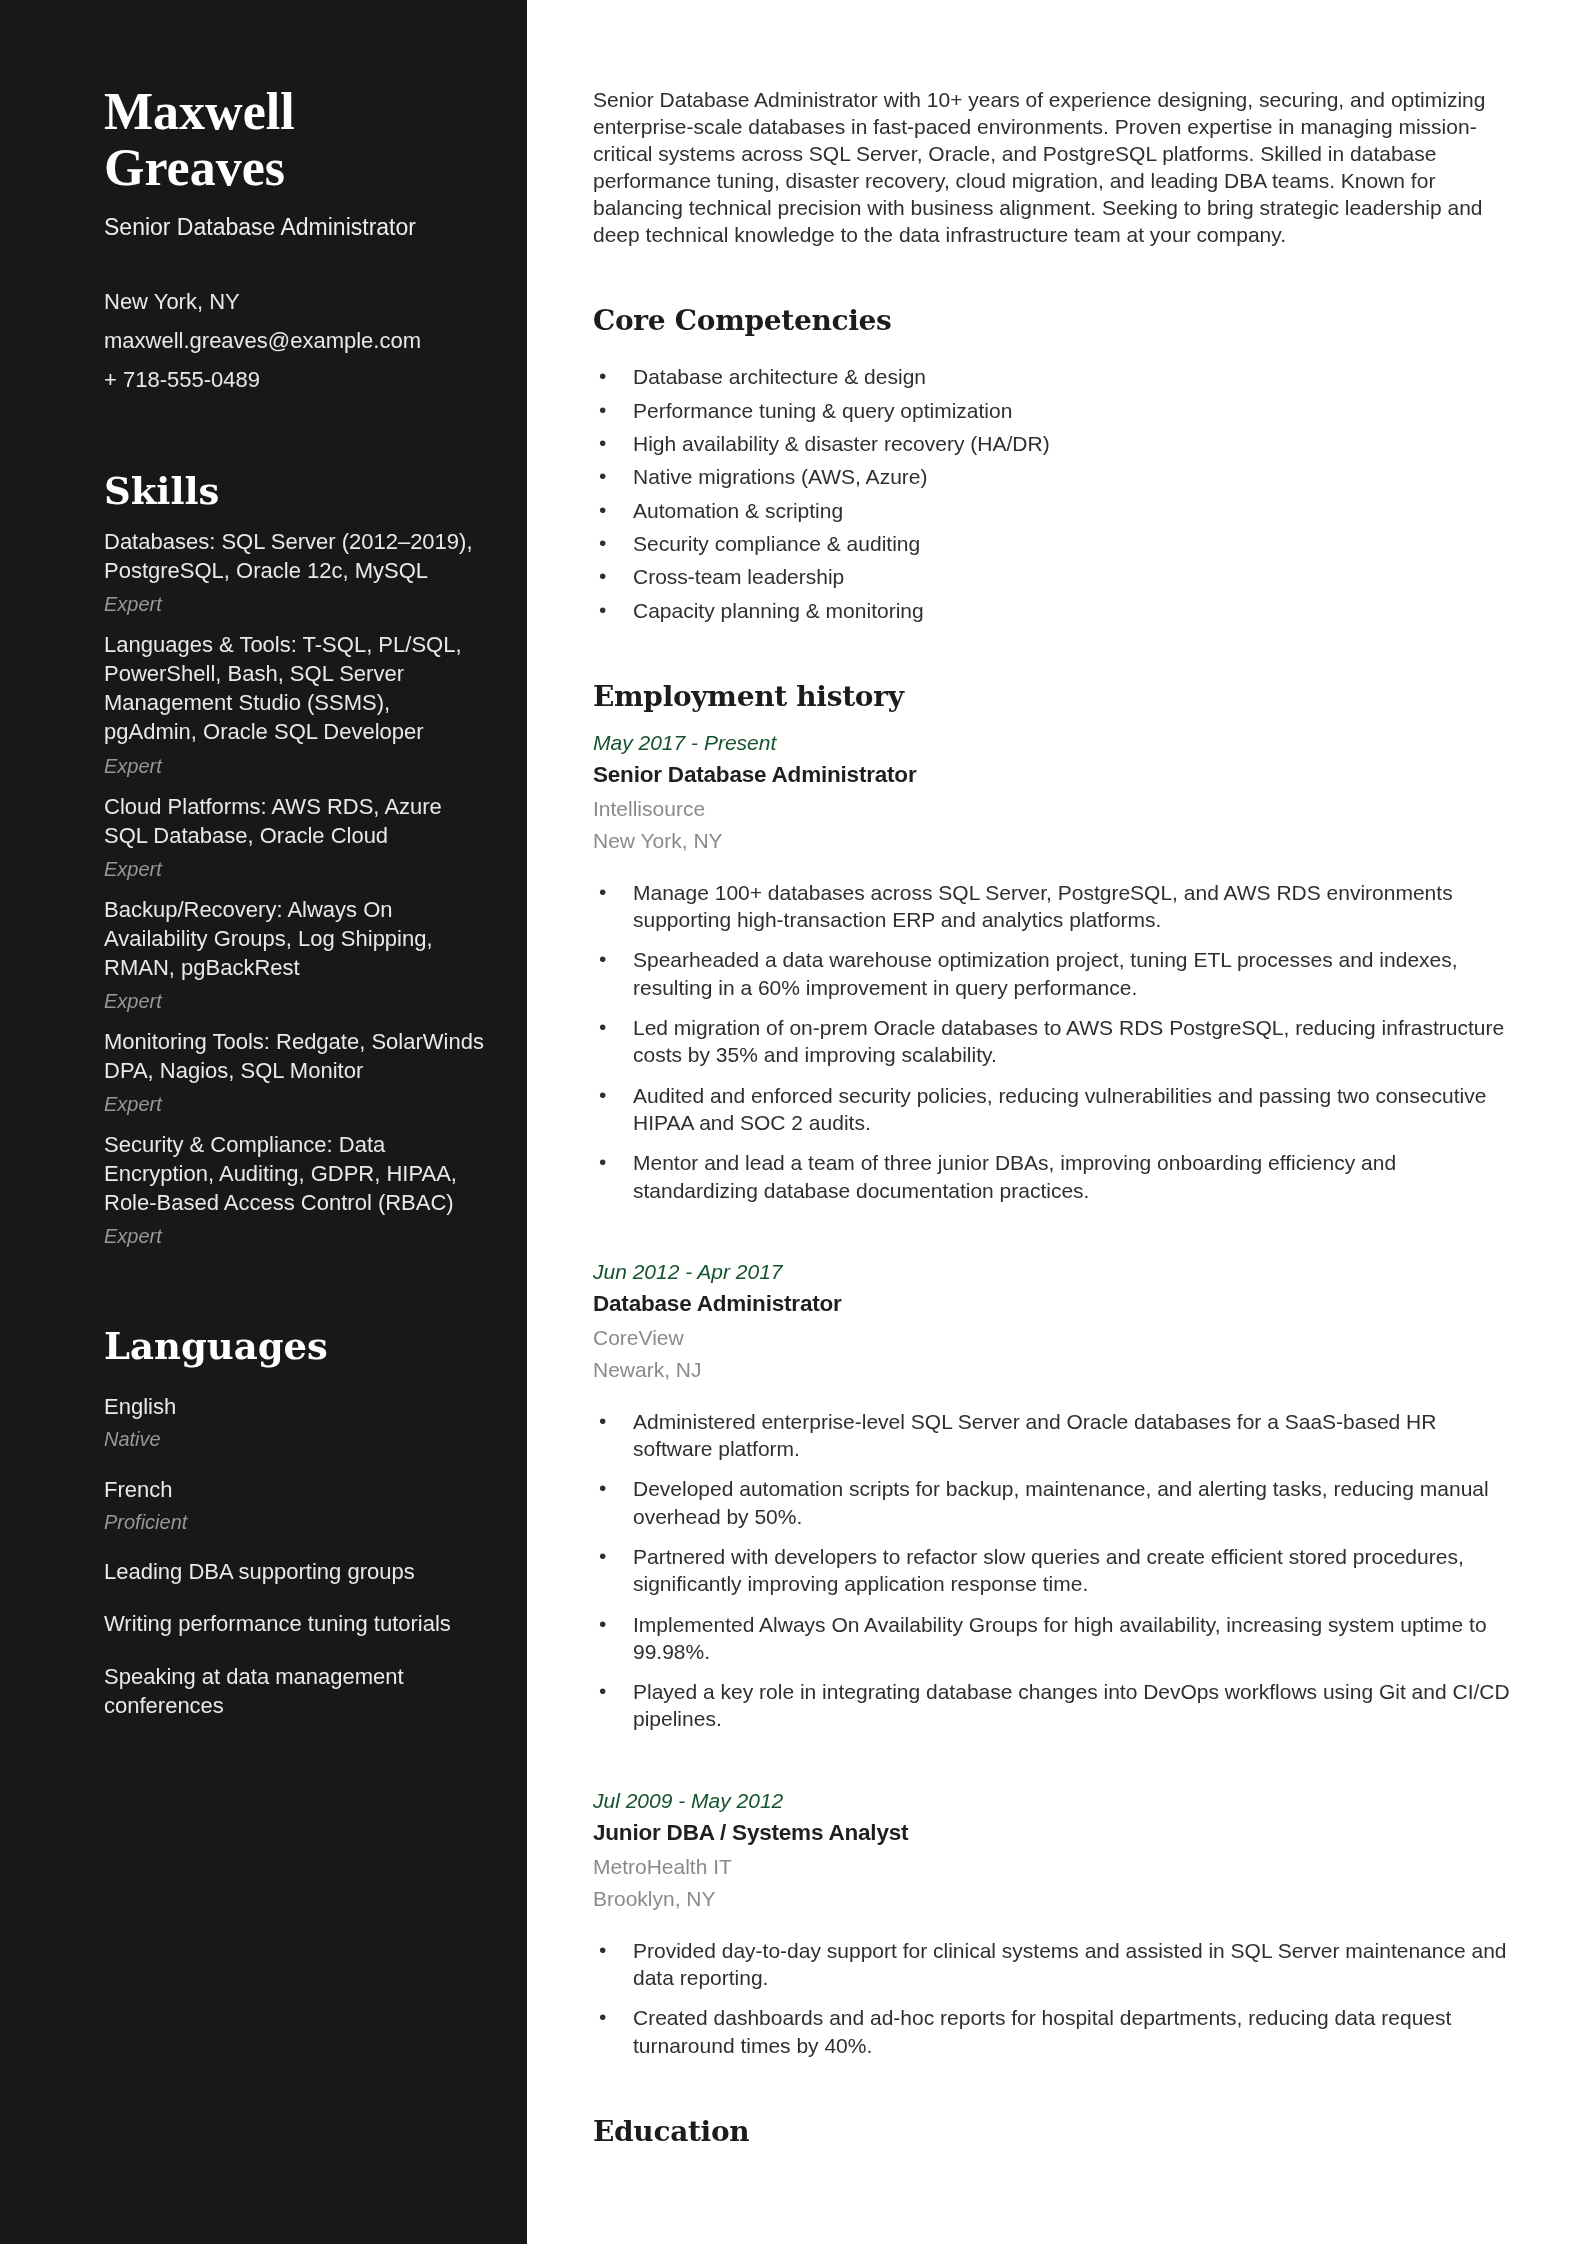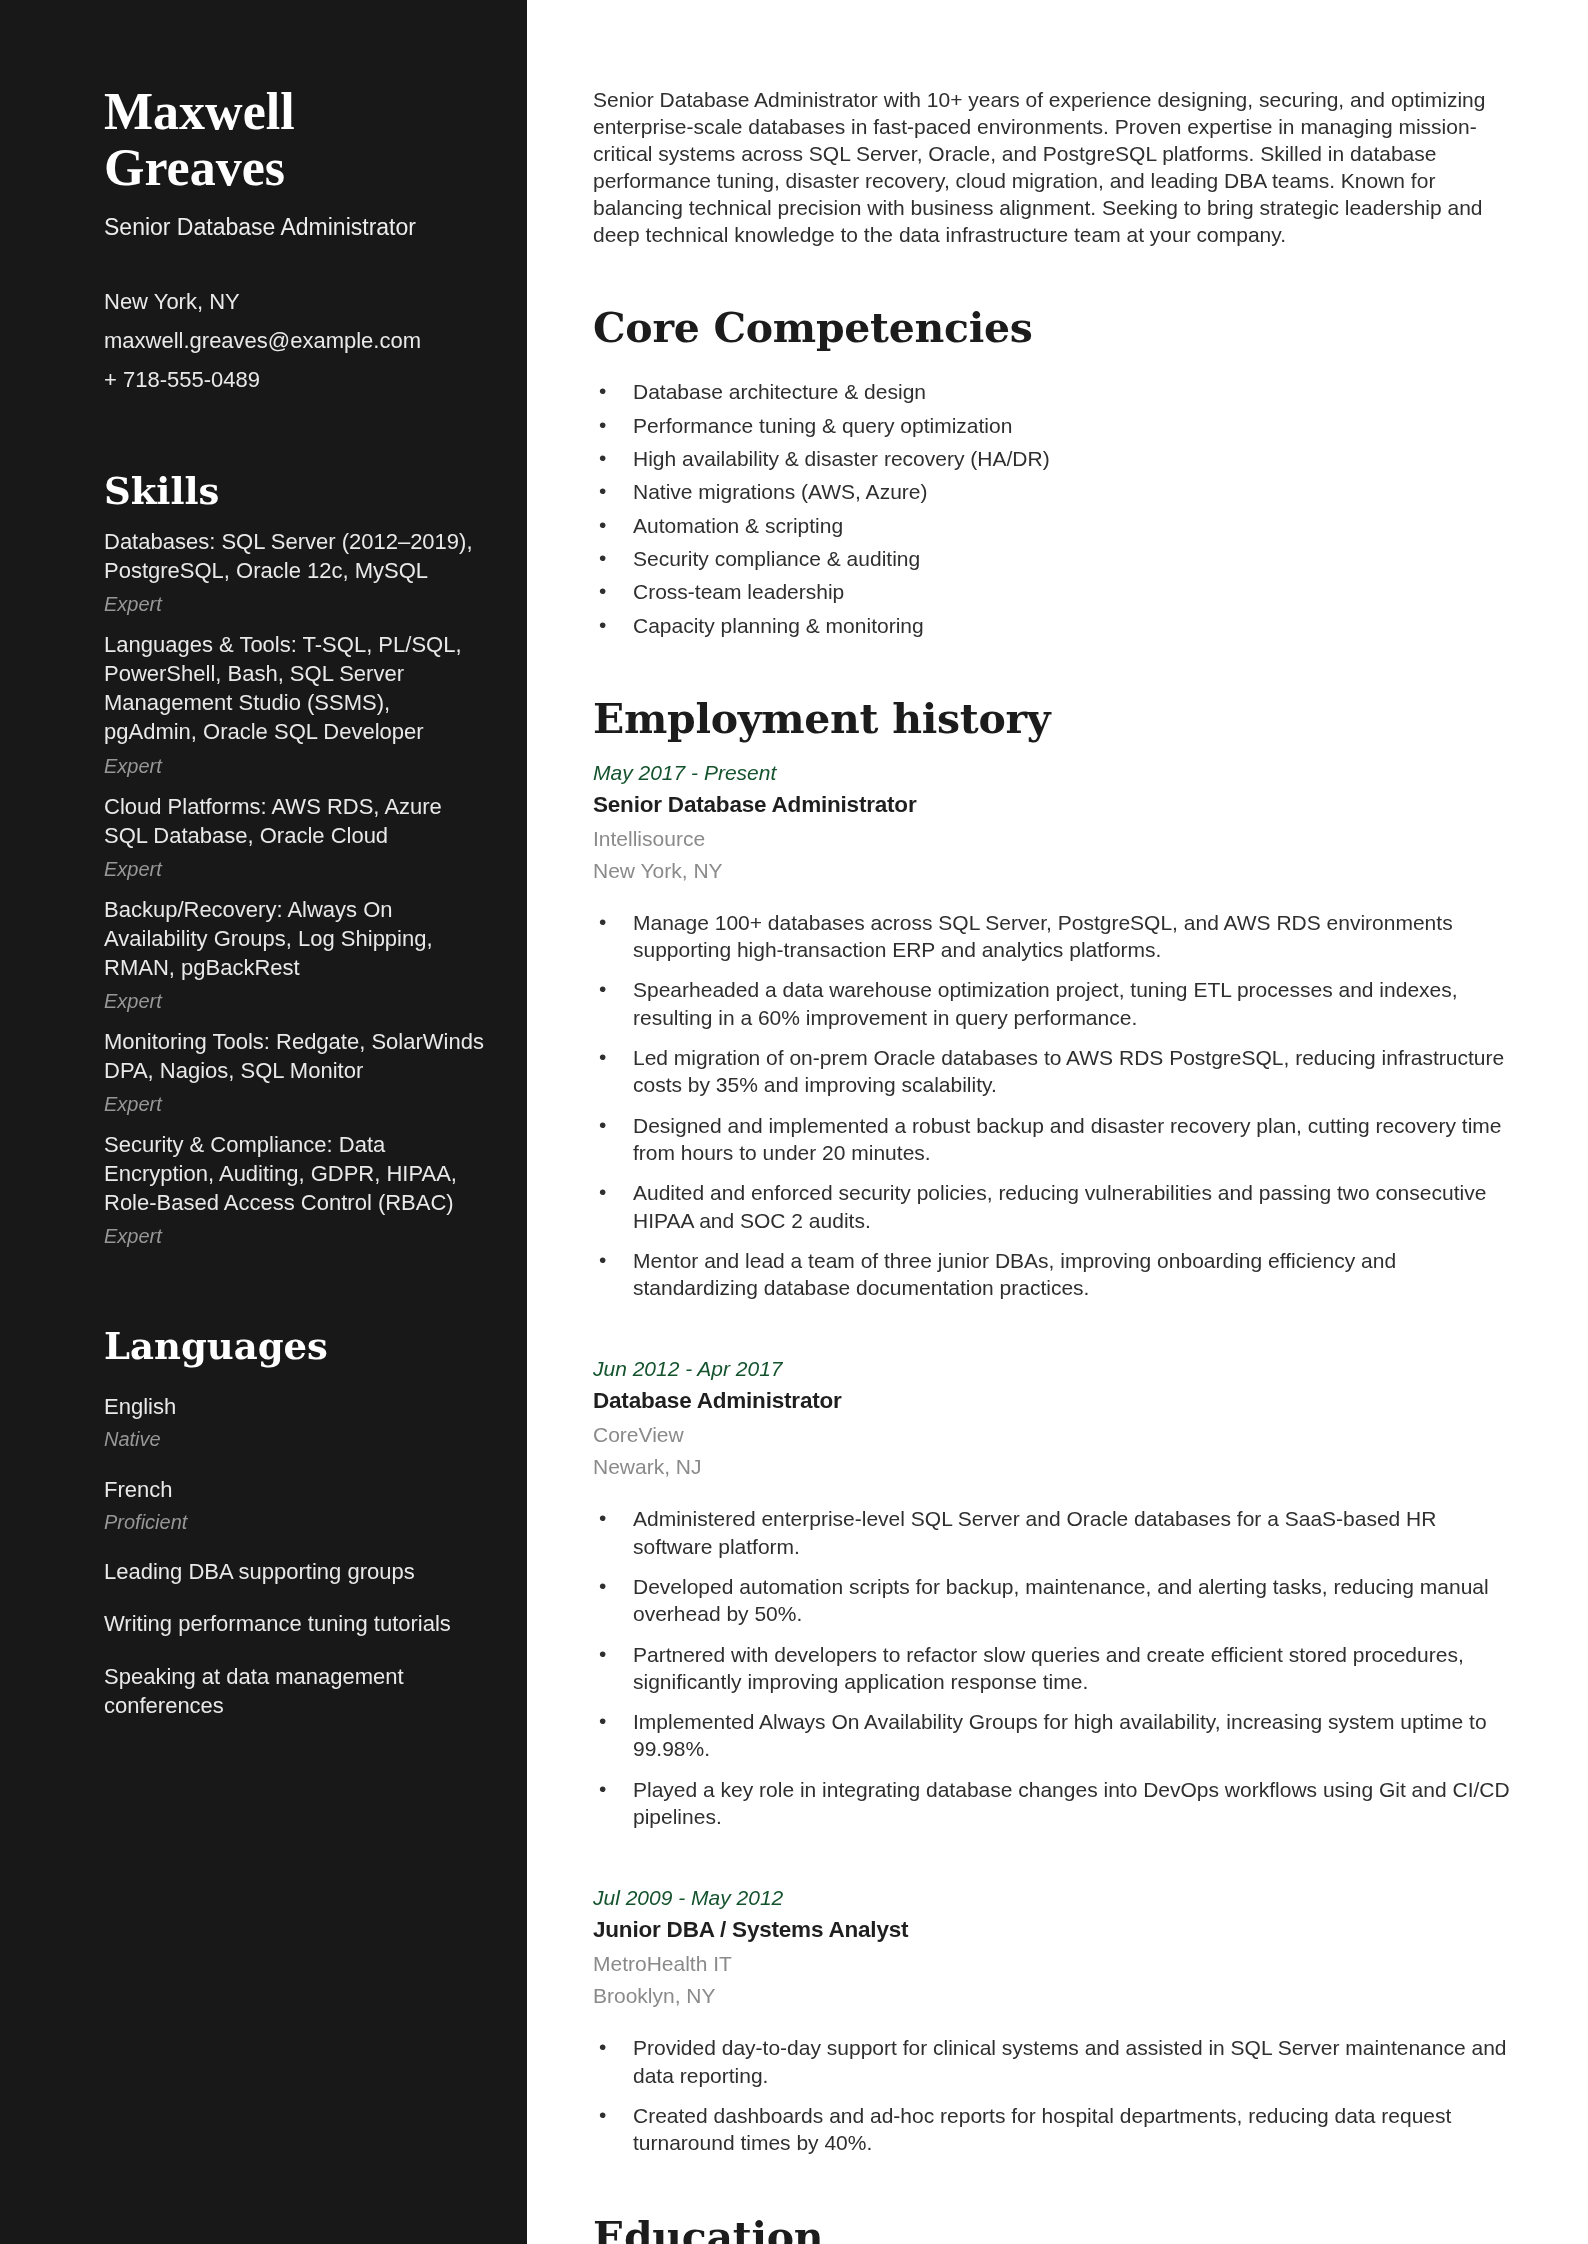--- a/index.html
+++ b/index.html
@@ -22,21 +22,21 @@
   .skill-level { margin:8px 0 0; font-size:20px; font-style:italic; color:#979797; }
   .lang { margin-top:26px; }
   .lang-name { margin:0; font-size:22px; color:#e9e9e9; }
   .lang-level { margin:8px 0 0; font-size:20px; font-style:italic; color:#979797; }
   .hobby { margin:24px 0 0; font-size:22px; color:#e9e9e9; line-height:1.3; }
 
   
   .main { flex:1; box-sizing:border-box; padding:86px 78px 80px 66px; color:#2f2f2f; }
   .summary { margin:0; max-width:910px; font-size:21px; line-height:1.29; }
   .section-heading { font-family:"DejaVu Serif", serif; font-weight:700;
-                     font-size:41px; color:#1c1c1c; letter-spacing:-0.3px;
+                     font-size:28px; color:#1c1c1c; letter-spacing:-0.3px;
                      margin:56px 0 0; }
   ul.bullets { list-style:none; margin:26px 0 0; padding:0 0 0 40px;
                max-width:905px; font-size:21px; line-height:1.3; }
   ul.bullets li { position:relative; margin:0 0 6px; }
   ul.bullets li::before { content:"\2022"; position:absolute; left:-34px; top:-1px;
                           color:#2f2f2f; }
   ul.bullets.spaced li { margin-bottom:13px; }
 
   .job { margin-top:56px; }
   .job.first { margin-top:18px; }
@@ -122,21 +122,20 @@
 
     <article class="job first">
       <p class="job-dates">May 2017 - Present</p>
       <h3 class="job-title">Senior Database Administrator</h3>
       <p class="job-company">Intellisource</p>
       <p class="job-location">New York, NY</p>
       <ul class="bullets spaced">
         <li>Manage 100+ databases across SQL Server, PostgreSQL, and AWS RDS environments supporting high-transaction ERP and analytics platforms.</li>
         <li>Spearheaded a data warehouse optimization project, tuning ETL processes and indexes, resulting in a 60% improvement in query performance.</li>
         <li>Led migration of on-prem Oracle databases to AWS RDS PostgreSQL, reducing infrastructure costs by 35% and improving scalability.</li>
-        <li>Designed and implemented a robust backup and disaster recovery plan, cutting recovery time from hours to under 20 minutes.</li>
         <li>Audited and enforced security policies, reducing vulnerabilities and passing two consecutive HIPAA and SOC 2 audits.</li>
         <li>Mentor and lead a team of three junior DBAs, improving onboarding efficiency and standardizing database documentation practices.</li>
       </ul>
     </article>
 
     <article class="job">
       <p class="job-dates">Jun 2012 - Apr 2017</p>
       <h3 class="job-title">Database Administrator</h3>
       <p class="job-company">CoreView</p>
       <p class="job-location">Newark, NJ</p>

